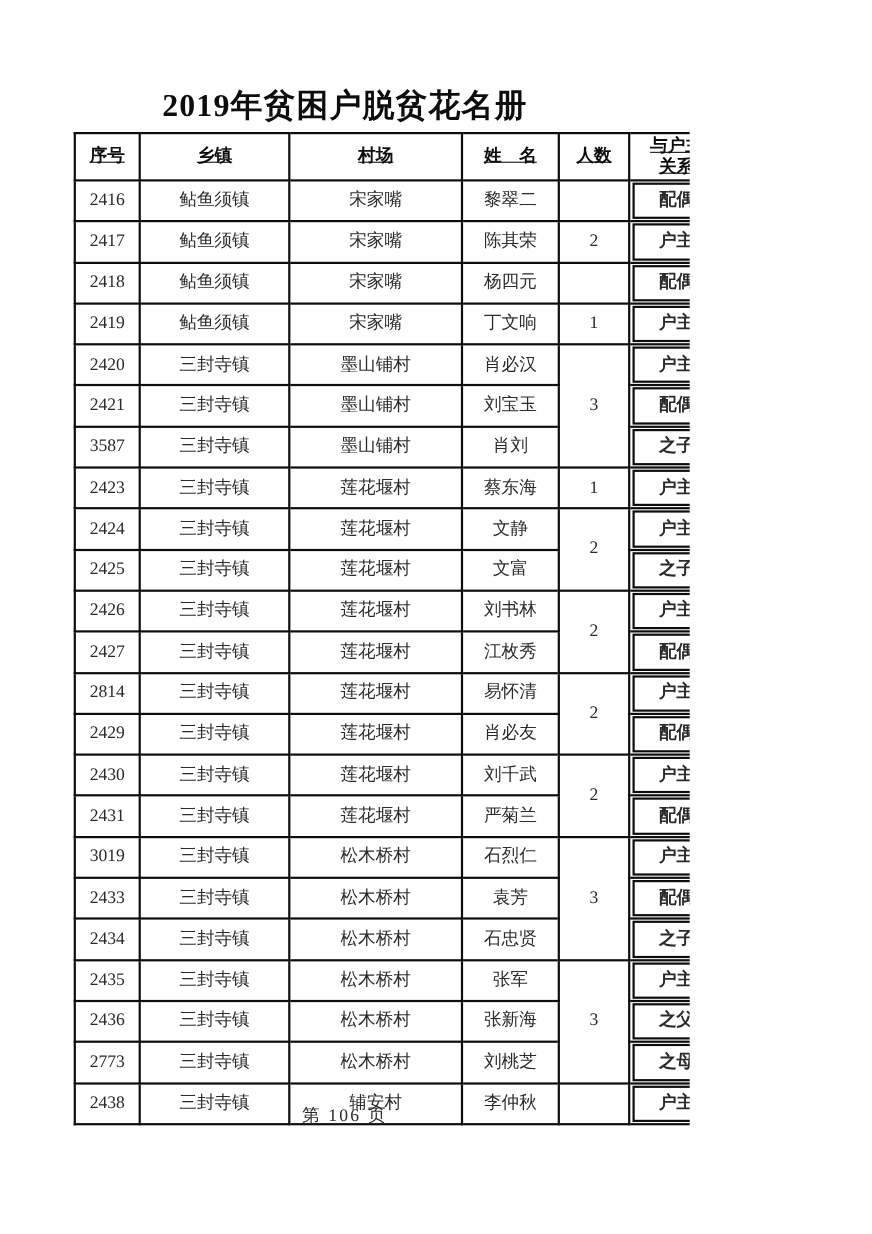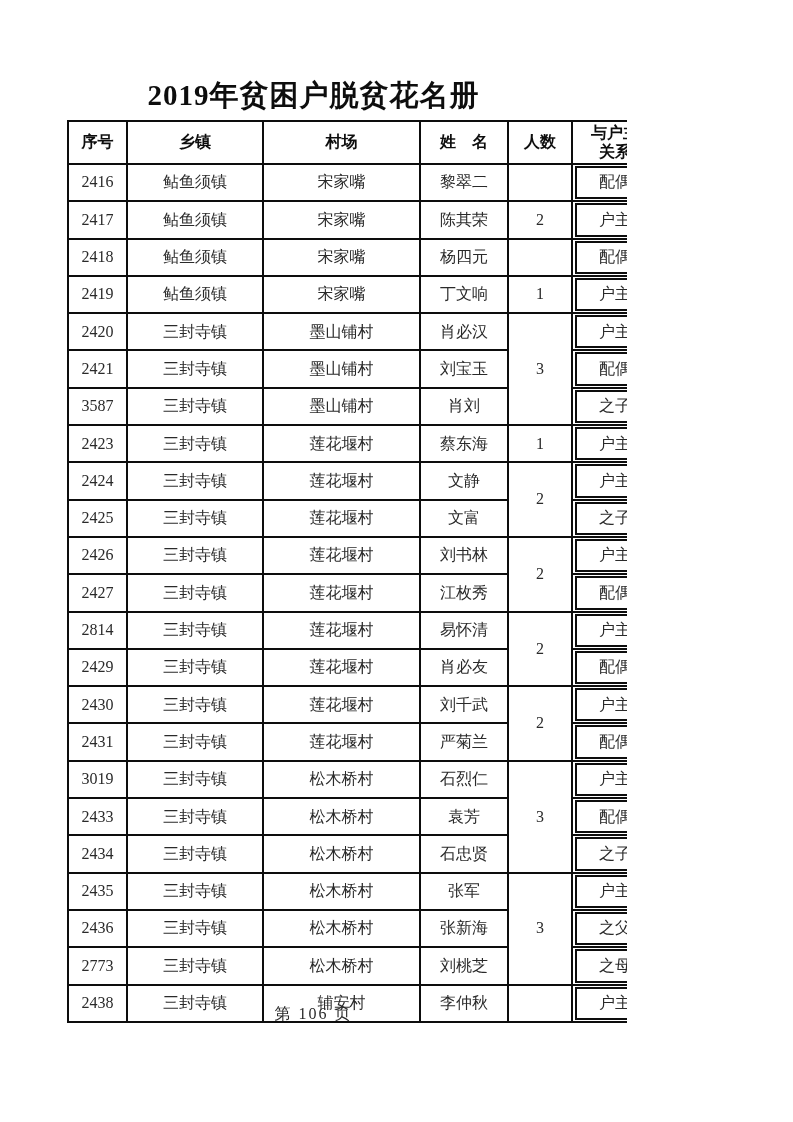--- a/index.html
+++ b/index.html
@@ -34,32 +34,33 @@
   }
   table.roster th, table.roster td {
     border: 2px solid #0d0d0d;
     text-align: center;
     vertical-align: middle;
     font-size: 16px;
     padding: 0;
     overflow: hidden;
     line-height: 1.15;
   }
-  thead tr { height: 43px; }
+  thead tr { height: 43px; text-decoration: underline; }
   th { font-weight: bold; white-space: pre-line; color: #0d0d0d; }
   tbody tr { height: 37.3px; }
   td { color: #2a2a2a; }
   td.c-relation { position: relative; }
   .relation-box {
     position: absolute;
     top: 1px; bottom: 1px; left: 2px; right: 2px;
     border: 2px solid #0d0d0d;
     display: flex;
     align-items: center;
     justify-content: center;
+    font-weight: bold;
   }
   td.open-bottom { border-bottom: none; }
   .page-footer {
     position: absolute;
     top: 1004px;
     left: 0;
     width: 100%;
     text-align: center;
     font-size: 16px;
     letter-spacing: 2px;

